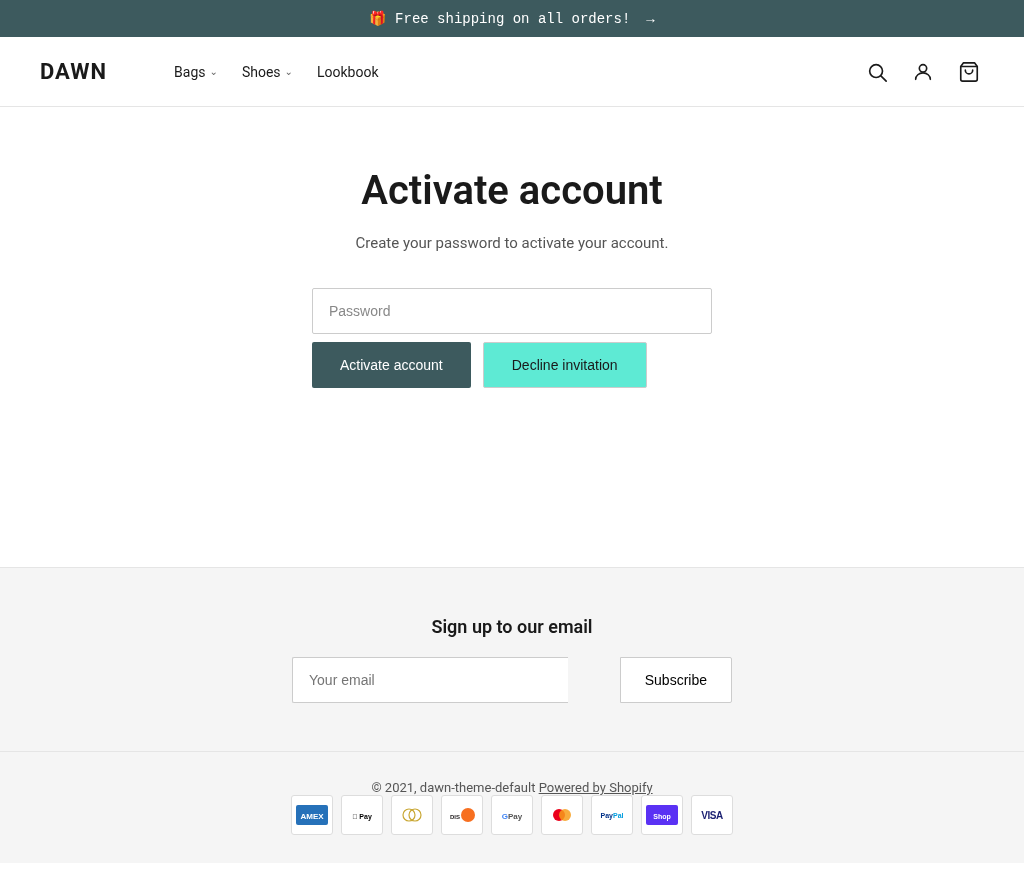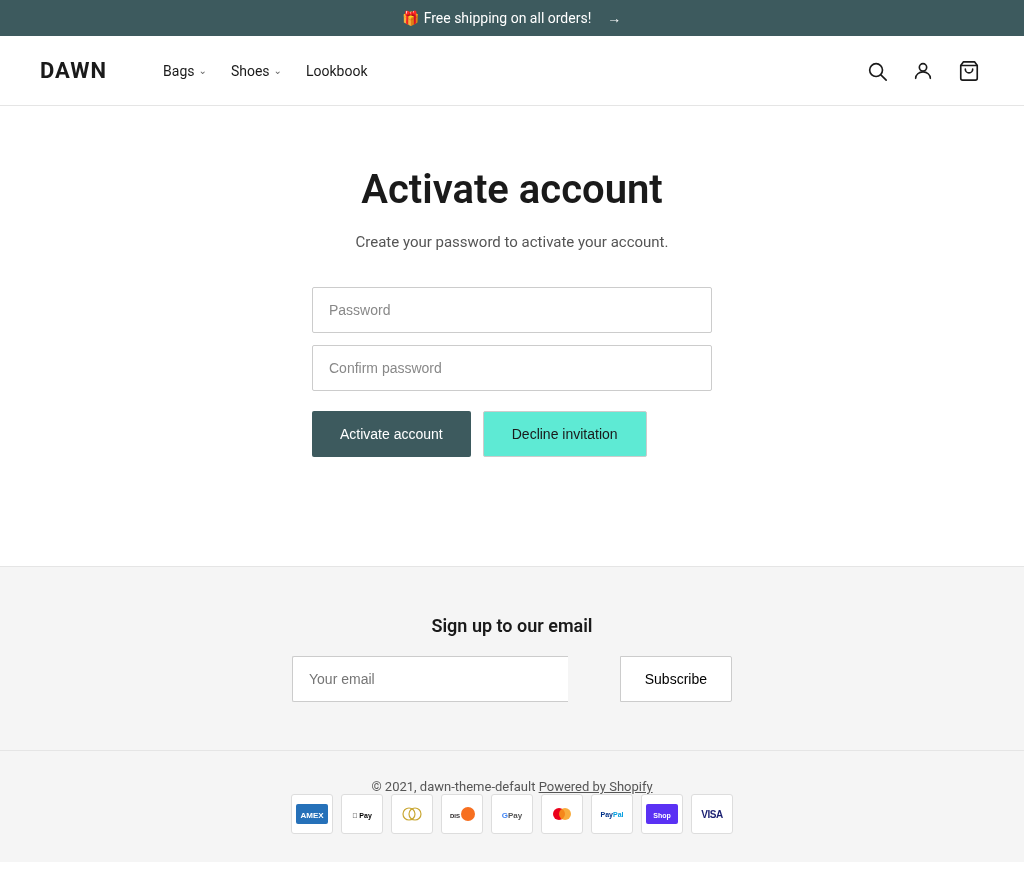--- a/index.html
+++ b/index.html
@@ -16,35 +16,36 @@
       align-items: center;
       justify-content: center;
       gap: 8px;
     }
     .announcement-bar a {
       color: #fff;
       text-decoration: none;
       display: flex;
       align-items: center;
       gap: 16px;
+      font-family: Liberation Mono, monospace;
     }
 
     
     header {
       display: flex;
       align-items: center;
       padding: 0 40px;
       height: 70px;
       border-bottom: 1px solid #e5e5e5;
     }
     .logo {
       font-size: 22px;
       font-weight: 700;
       letter-spacing: 1px;
-      margin-right: 44px;
+      margin-right: 55px;
       text-decoration: none;
       color: #1a1a1a;
     }
     nav {
       display: flex;
       flex: 1;
     }
     .nav-item {
       display: flex;
       align-items: center;
@@ -99,21 +100,20 @@
       font-size: 15px;
       color: #555;
       margin-bottom: 36px;
       text-align: center;
     }
     .form-wrapper {
       width: 100%;
       max-width: 400px;
       display: flex;
       flex-direction: column;
-      gap: 12px;
     }
     .form-input {
       width: 100%;
       padding: 14px 16px;
       border: 1px solid #ccc;
       border-radius: 2px;
       font-size: 14px;
       color: #333;
       outline: none;
     }
@@ -277,21 +277,20 @@
       </svg>
     </button>
   </div>
 </header>
 
 <main class="main-content">
   <h1 class="page-title">Activate account</h1>
   <p class="page-subtitle">Create your password to activate your account.</p>
   <div class="form-wrapper">
     <input class="form-input" type="password" placeholder="Password" style="">
-    <input class="form-input" type="password" placeholder="Confirm password" style="">
     <div class="button-row">
       <button class="btn-primary">Activate account</button>
       <button class="btn-secondary">Decline invitation</button>
     </div>
   </div>
 </main>
 
 <div class="footer-top">
   <h2 class="footer-top-title">Sign up to our email</h2>
   <div class="email-row">

